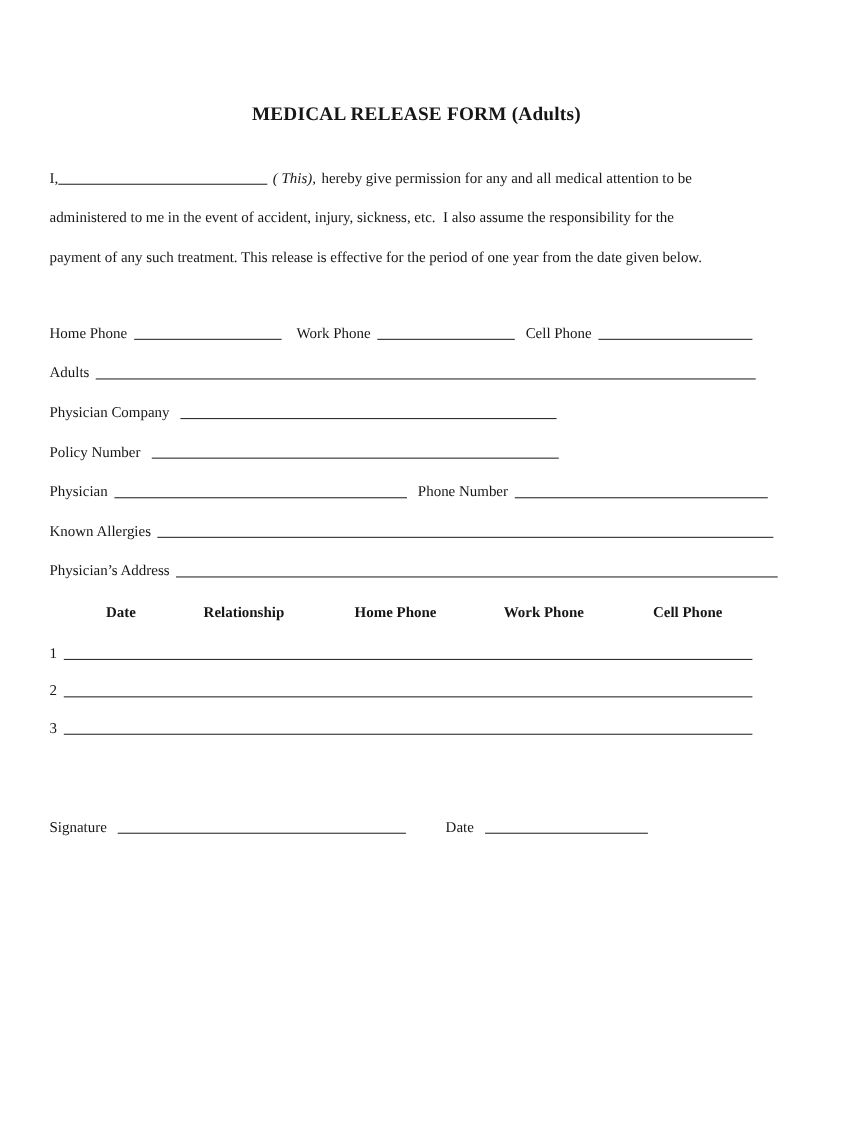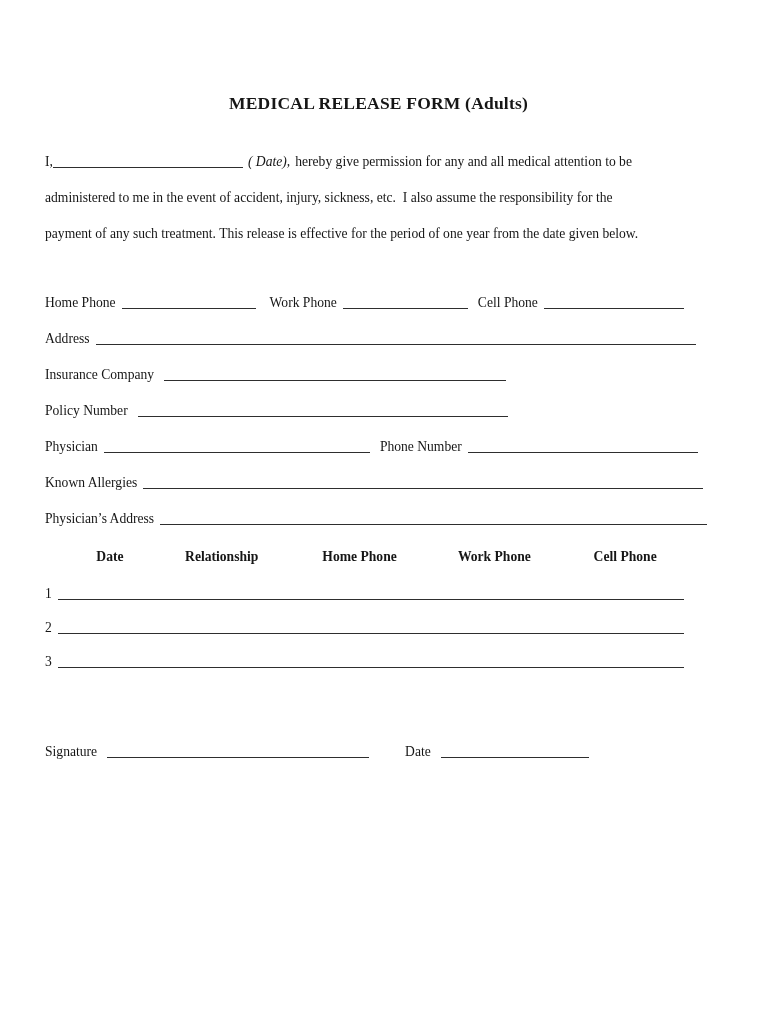--- a/index.html
+++ b/index.html
@@ -66,30 +66,30 @@
   .signature-row { margin-top:55px; line-height:36px; height:36px; white-space:nowrap; }
 </style>
 </head>
 <body>
 
 <div class="page">
 
   <h1 class="title">MEDICAL RELEASE FORM (Adults)</h1>
 
   <div class="para">
-    <div class="line"><span>I,</span><span class="blank w-name"></span><span class="italic ml5">( Date),</span><span class="ml5">hereby give permission for any and all medical attention to be</span></div>
+    <div class="line"><span>I,</span><span class="blank w-name"></span><span class="italic ml5">( This),</span><span class="ml5">hereby give permission for any and all medical attention to be</span></div>
     <div class="line">administered to me in the event of accident, injury, sickness, etc.  I also assume the responsibility for the</div>
     <div class="line">payment of any such treatment. This release is effective for the period of one year from the date given below.</div>
   </div>
 
   <div class="field-row" style="margin-top:33px;"><span>Home Phone</span><span class="blank w-hp ml6"></span><span class="ml14">Work Phone</span><span class="blank w-wp ml6"></span><span class="ml10">Cell Phone</span><span class="blank w-cp ml6"></span></div>
 
-  <div class="field-row"><span>Address</span><span class="blank w-address ml6"></span></div>
+  <div class="field-row"><span>Adults</span><span class="blank w-address ml6"></span></div>
 
-  <div class="field-row"><span>Insurance Company</span><span class="blank w-insurance ml10"></span></div>
+  <div class="field-row"><span>Physician Company</span><span class="blank w-insurance ml10"></span></div>
 
   <div class="field-row"><span>Policy Number</span><span class="blank w-policy ml10"></span></div>
 
   <div class="field-row"><span>Physician</span><span class="blank w-physician ml6"></span><span class="ml10">Phone Number</span><span class="blank w-physphone ml6"></span></div>
 
   <div class="field-row"><span>Known Allergies</span><span class="blank w-allergies ml6"></span></div>
 
   <div class="field-row"><span>Physician’s Address</span><span class="blank w-physaddr ml6"></span></div>
 
 

